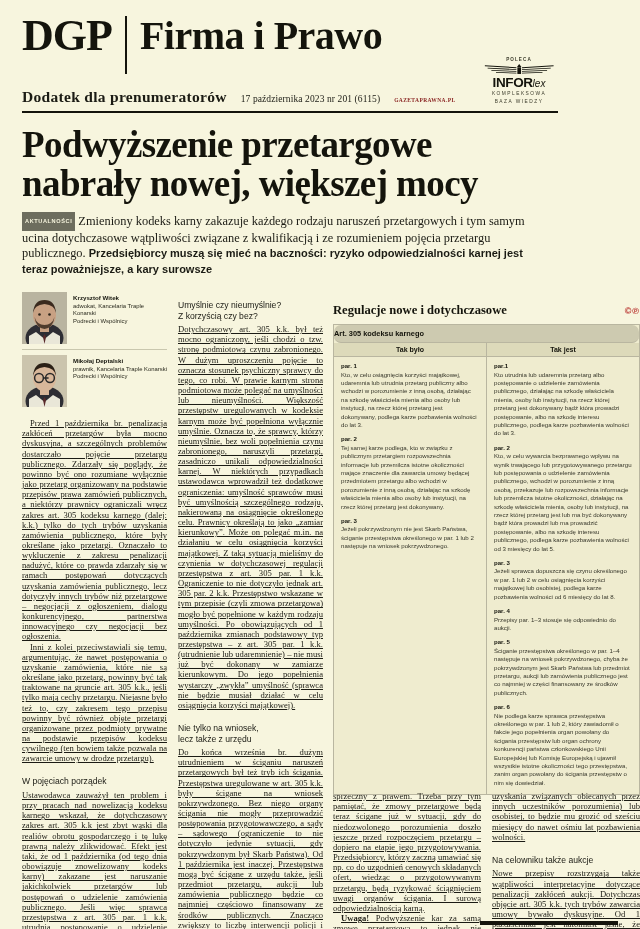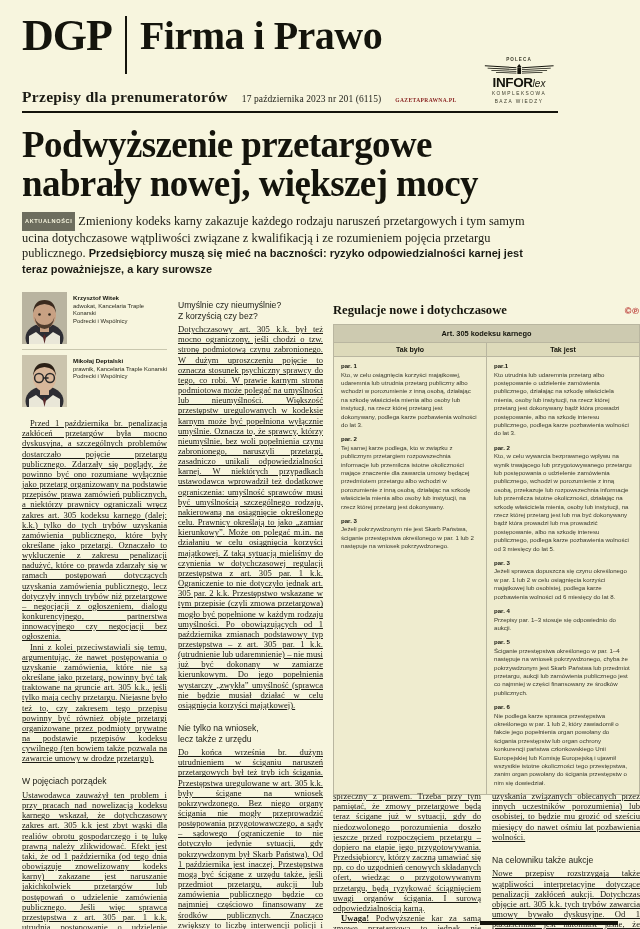--- a/index.html
+++ b/index.html
@@ -81,22 +81,22 @@
     font-family:"Liberation Sans", sans-serif;
   }
   .tb-title {
     font-family:"Liberation Serif", serif; font-weight:bold;
     font-size:12.6px; color:#14140c; margin:16px 0 6px 0;
     display:flex; justify-content:space-between; align-items:center;
   }
   .copy-marks { color:#b3211f; font-size:9px; letter-spacing:1px; font-family:"Liberation Sans", sans-serif; }
   .tb { border:1px solid #b9b6a0; background:#efeccf; }
   .tb-head {
-    background:#cdcab0; text-align:center; font-weight:bold;
-    font-size:7.4px; padding:4px 0; border-bottom:1px solid #b9b6a0; color:#14140c;
+    background:#cdcab0; text-align:left; font-weight:bold;
+    font-size:7.4px; padding:4px 0; border-bottom:1px solid #b9b6a0; color:#14140c;border-radius:7px;
   }
   .tb-subhead { display:flex; background:#dddaba; border-bottom:1px solid #b9b6a0; }
   .tb-subhead > div { flex:1; text-align:center; font-weight:bold; font-size:7px; padding:3px 0; color:#14140c; }
   .tb-subhead > div:first-child { border-right:1px solid #b9b6a0; }
   .tb-body { display:flex; }
   .tb-col { flex:1; padding:5px 7px 7px 7px; font-size:6.1px; line-height:8.4px; color:#36362a; }
   .tb-col:first-child { border-right:1px solid #b9b6a0; }
   .par-label { font-weight:bold; display:block; color:#14140c; font-size:6.1px; }
   .par { margin:0 0 6px 0; }
   .par:last-child { margin-bottom:0; }
@@ -113,21 +113,21 @@
 
 <div class="page">
 
   <div class="masthead">
     <div class="mast-top">
       <div class="mast-dgp">DGP</div>
       <div class="mast-rule"></div>
       <div class="mast-title">Firma i Prawo</div>
     </div>
     <div class="mast-second">
-      <div class="mast-sub">Przepisy dla prenumeratorów</div>
+      <div class="mast-sub">Dodatek dla prenumeratorów</div>
       <div class="mast-date">17 października 2023 nr 201 (6115)</div>
       <div class="mast-site">GAZETAPRAWNA.PL</div>
     </div>
 
     <div class="infor-box">
       <div class="infor-poleca">POLECA</div>
       <svg class="infor-wings" viewBox="0 0 78 14">
         <g fill="#14140c">
           <path d="M39 1.2 L41.4 4.2 L36.6 4.2 Z"></path>
           <path d="M2 2.4 L36 4.6 L36 5.6 L2 3.4 Z"></path>

